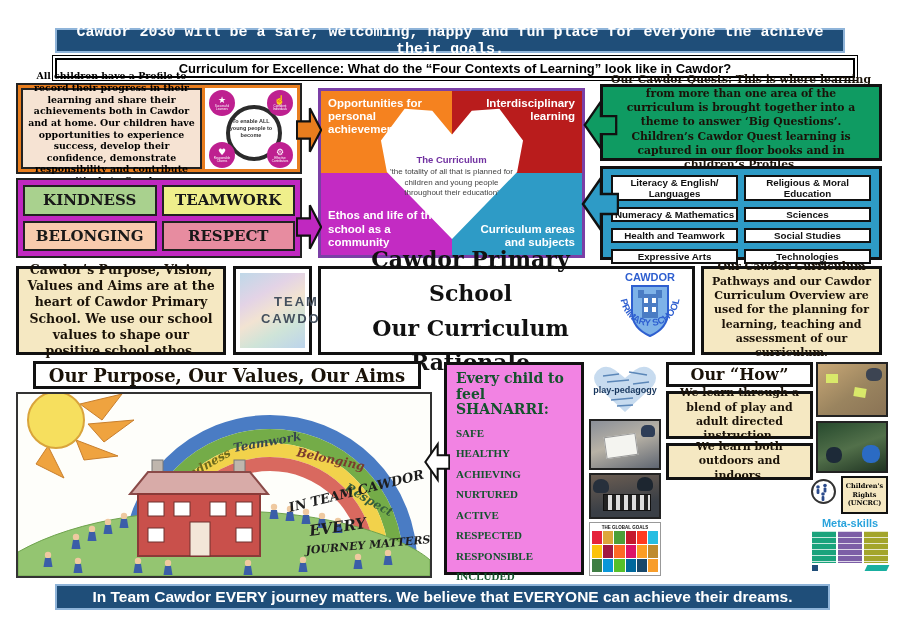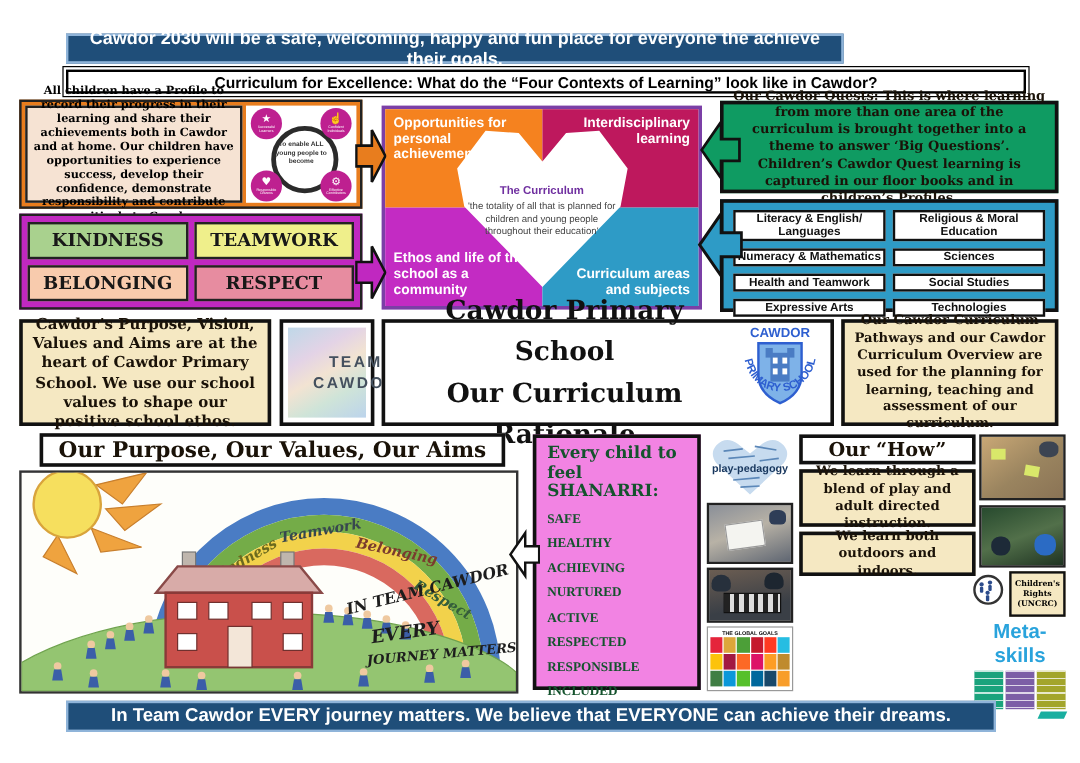--- a/index.html
+++ b/index.html
@@ -51,41 +51,41 @@
       grid-template-columns:1fr 1fr;gap:6px;}
   .subject-cell{background:#fff;border:2px solid #111;font-family:"Liberation Sans",sans-serif;
       font-weight:bold;font-size:9.8px;display:flex;align-items:center;justify-content:center;text-align:center;color:#111;}
   
   .photo{border:2px solid #222;}
   .goals{background:#fff;border:1px solid #999;padding:2px;}
   .goals-title{font-family:"Liberation Sans",sans-serif;font-weight:bold;font-size:4.5px;text-align:center;color:#111;}
   .goals-grid{margin-top:1px;display:grid;grid-template-columns:repeat(6,1fr);gap:1px;}
   .goals-grid div{height:13px;}
   .meta{background:#fff;}
-  .meta-title{font-family:"Liberation Sans",sans-serif;font-weight:bold;font-size:17px;color:#29A3DC;text-align:center;}
+  .meta-title{font-family:"Liberation Sans",sans-serif;font-weight:bold;font-size:11px;color:#29A3DC;text-align:center;}
   .meta-cols{display:flex;gap:2px;margin-top:2px;}
   .meta-col{flex:1;height:32px;background-image:repeating-linear-gradient(180deg,rgba(255,255,255,.75) 0 1px,transparent 1px 6px);}
   .meta-foot{display:flex;justify-content:space-between;align-items:center;margin-top:2px;}
   .meta-chip{width:22px;height:6px;background:#19AFA0;transform:skewX(-25deg);}
   .meta-dot{width:6px;height:6px;background:#1F4E79;}
   .team-logo-inner{position:absolute;inset:4px;background:linear-gradient(150deg,#BFD8E8 0%,#E3D3E6 30%,#F2E3D2 50%,#CFE4D8 72%,#BCD4EC 100%);
       display:flex;flex-direction:column;align-items:center;justify-content:center;
       font-family:"Liberation Sans",sans-serif;font-weight:bold;color:#44505E;font-size:13px;letter-spacing:2px;line-height:1.25;padding-left:48px;}
   .shanarri{background:#F283E3;border:3px solid #111;padding:6px 9px;color:#14532d;}
   .shanarri-h{font-family:"DejaVu Serif",serif;font-weight:bold;font-size:14px;line-height:1.12;}
   .shanarri-i{font-family:Liberation Serif, serif;font-weight:bold;font-size:11px;margin-top:8.5px;}
   .rights-badge{background:#F5E8C2;border:2px solid #111;display:flex;align-items:center;justify-content:center;
       text-align:center;font-family:"DejaVu Serif",serif;font-weight:bold;font-size:6.5px;line-height:1.35;padding:4px;}
 </style>
 </head>
 <body>
 
 <div class="canvas">
 
-  <div class="abs banner" style="left:55px;top:28px;width:648px;height:25px;font-size:15px;">Cawdor 2030 will be a safe, welcoming, happy and fun place for everyone the achieve their goals.</div>
+  <div class="abs banner" style="left:55px;top:28px;width:790px;height:25px;font-size:15px;font-family:Liberation Mono, monospace;">Cawdor 2030 will be a safe, welcoming, happy and fun place for everyone the achieve their goals.</div>
 
   <div class="abs outlinebox" style="left:55px;top:58px;width:800px;height:20px;font-size:13px;">Curriculum for Excellence: What do the “Four Contexts of Learning” look like in Cawdor?</div>
 
   <div class="abs profile-group" style="left:16px;top:83px;width:286px;height:91px;">
     <div class="profile-text">All children have a Profile to record their progress in their learning and share their achievements both in Cawdor and at home. Our children have opportunities to experience success, develop their confidence, demonstrate responsibility and contribute positively to Cawdor.</div>
     <div class="cap-panel">
       <div class="cap-ring"></div>
       <div class="cap-circle" style="left:4px;top:2px;">
         <span class="ic">★</span>
         <span class="lb">Successful Learners</span>
@@ -118,21 +118,21 @@
   </div>
 
   <svg class="abs" style="left:296px;top:200px;z-index:4;" width="26" height="54" viewBox="0 0 30 56">
     <polygon points="1,18 16,18 16,3 29,28 16,53 16,38 1,38" fill="#C028C0" stroke="#111" stroke-width="2.5"></polygon>
   </svg>
 
   <div class="abs contexts" style="left:318px;top:88px;width:267px;height:170px;">
     <div class="q q1" style="background: rgb(245, 130, 31);">
       <span>Opportunities for personal achievement</span>
       </div>
-    <div class="q q2" style="background: #be185d;">
+    <div class="q q2" style="background: #b91c1c;">
       <span>Interdisciplinary learning</span>
       </div>
     <div class="q q3" style="background: rgb(195, 43, 195);">
       <span>Ethos and life of the school as a community</span>
       </div>
     <div class="q q4" style="background: rgb(46, 155, 198);">
       <span>Curriculum areas and subjects</span>
       </div>
     <svg class="heart-wrap" width="158" height="148" viewBox="0 0 160 150">
       <polygon points="80,36 100,12 128,10 152,42 146,74 80,142 14,74 8,42 32,10 60,12" fill="#fff"></polygon>

